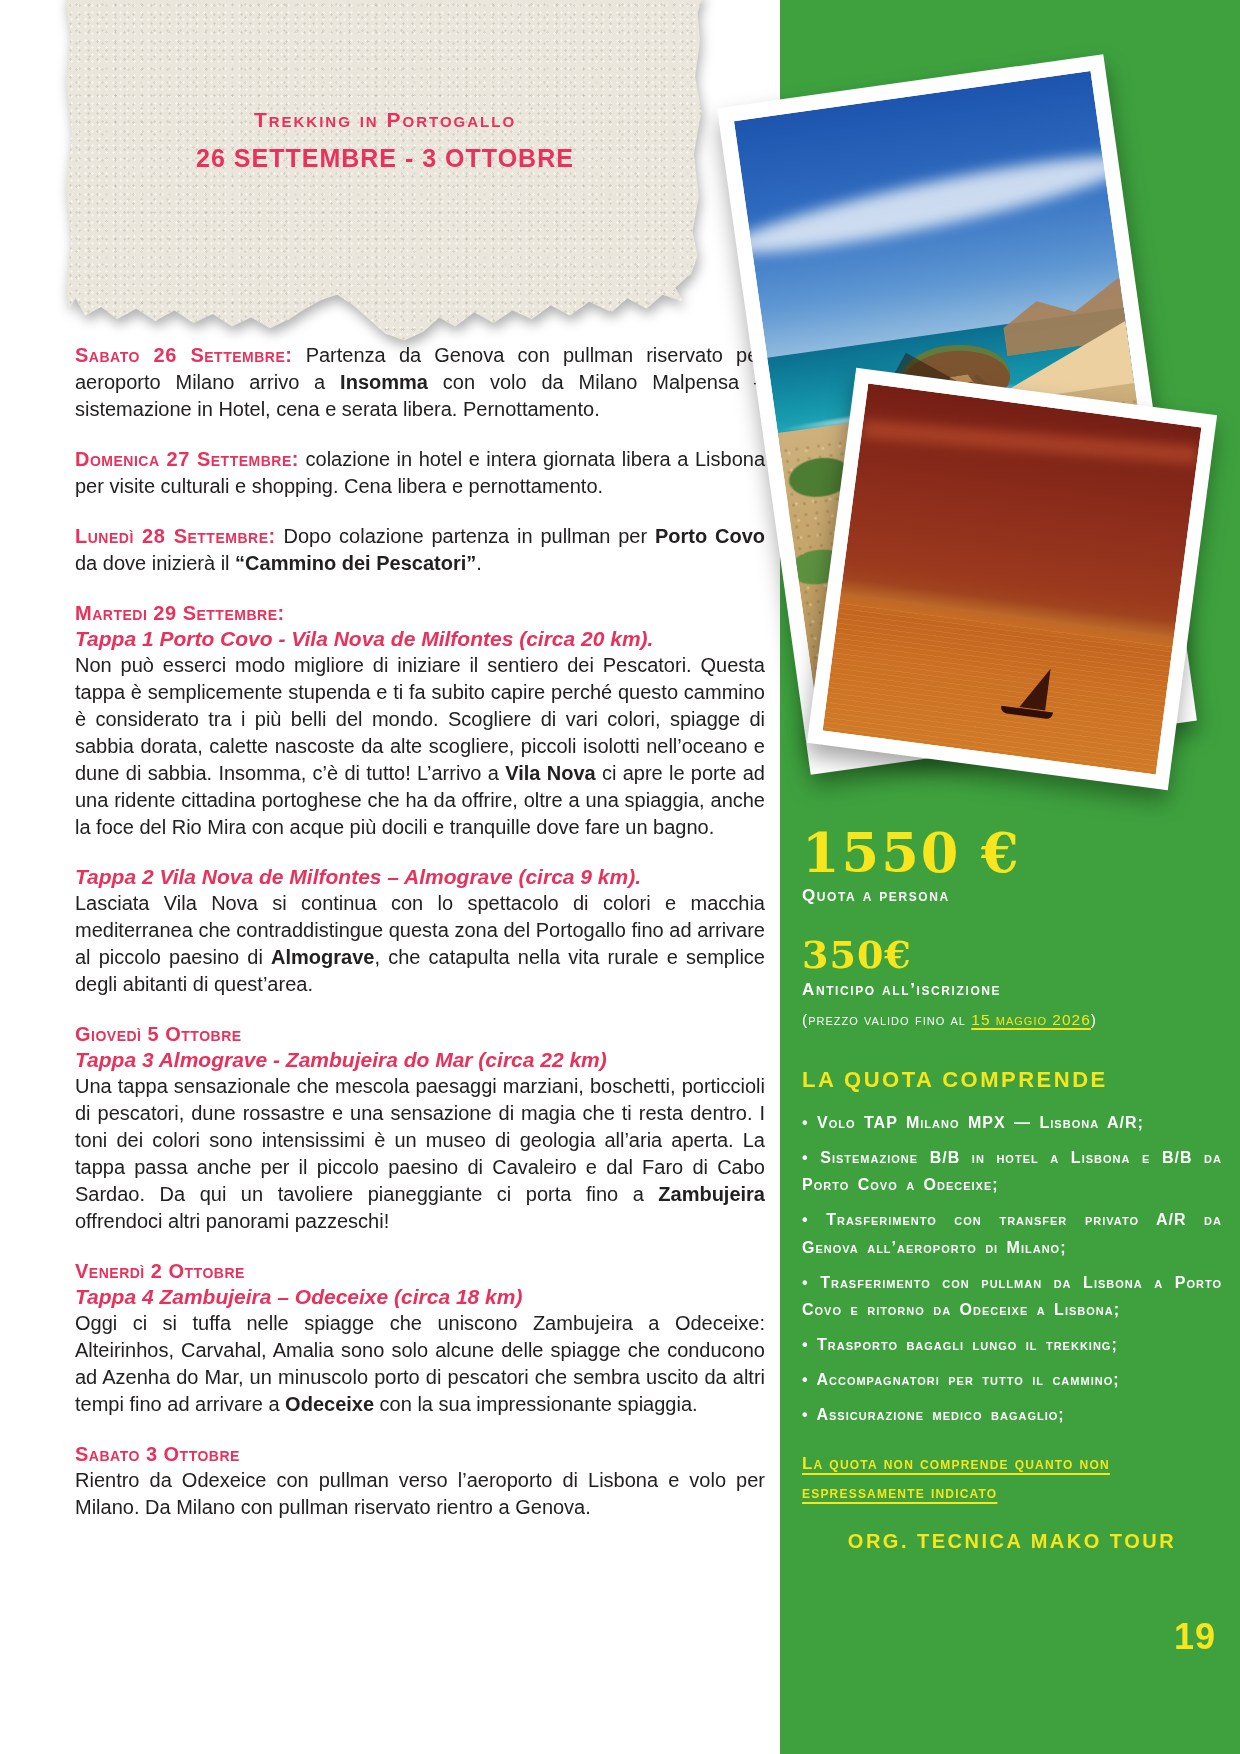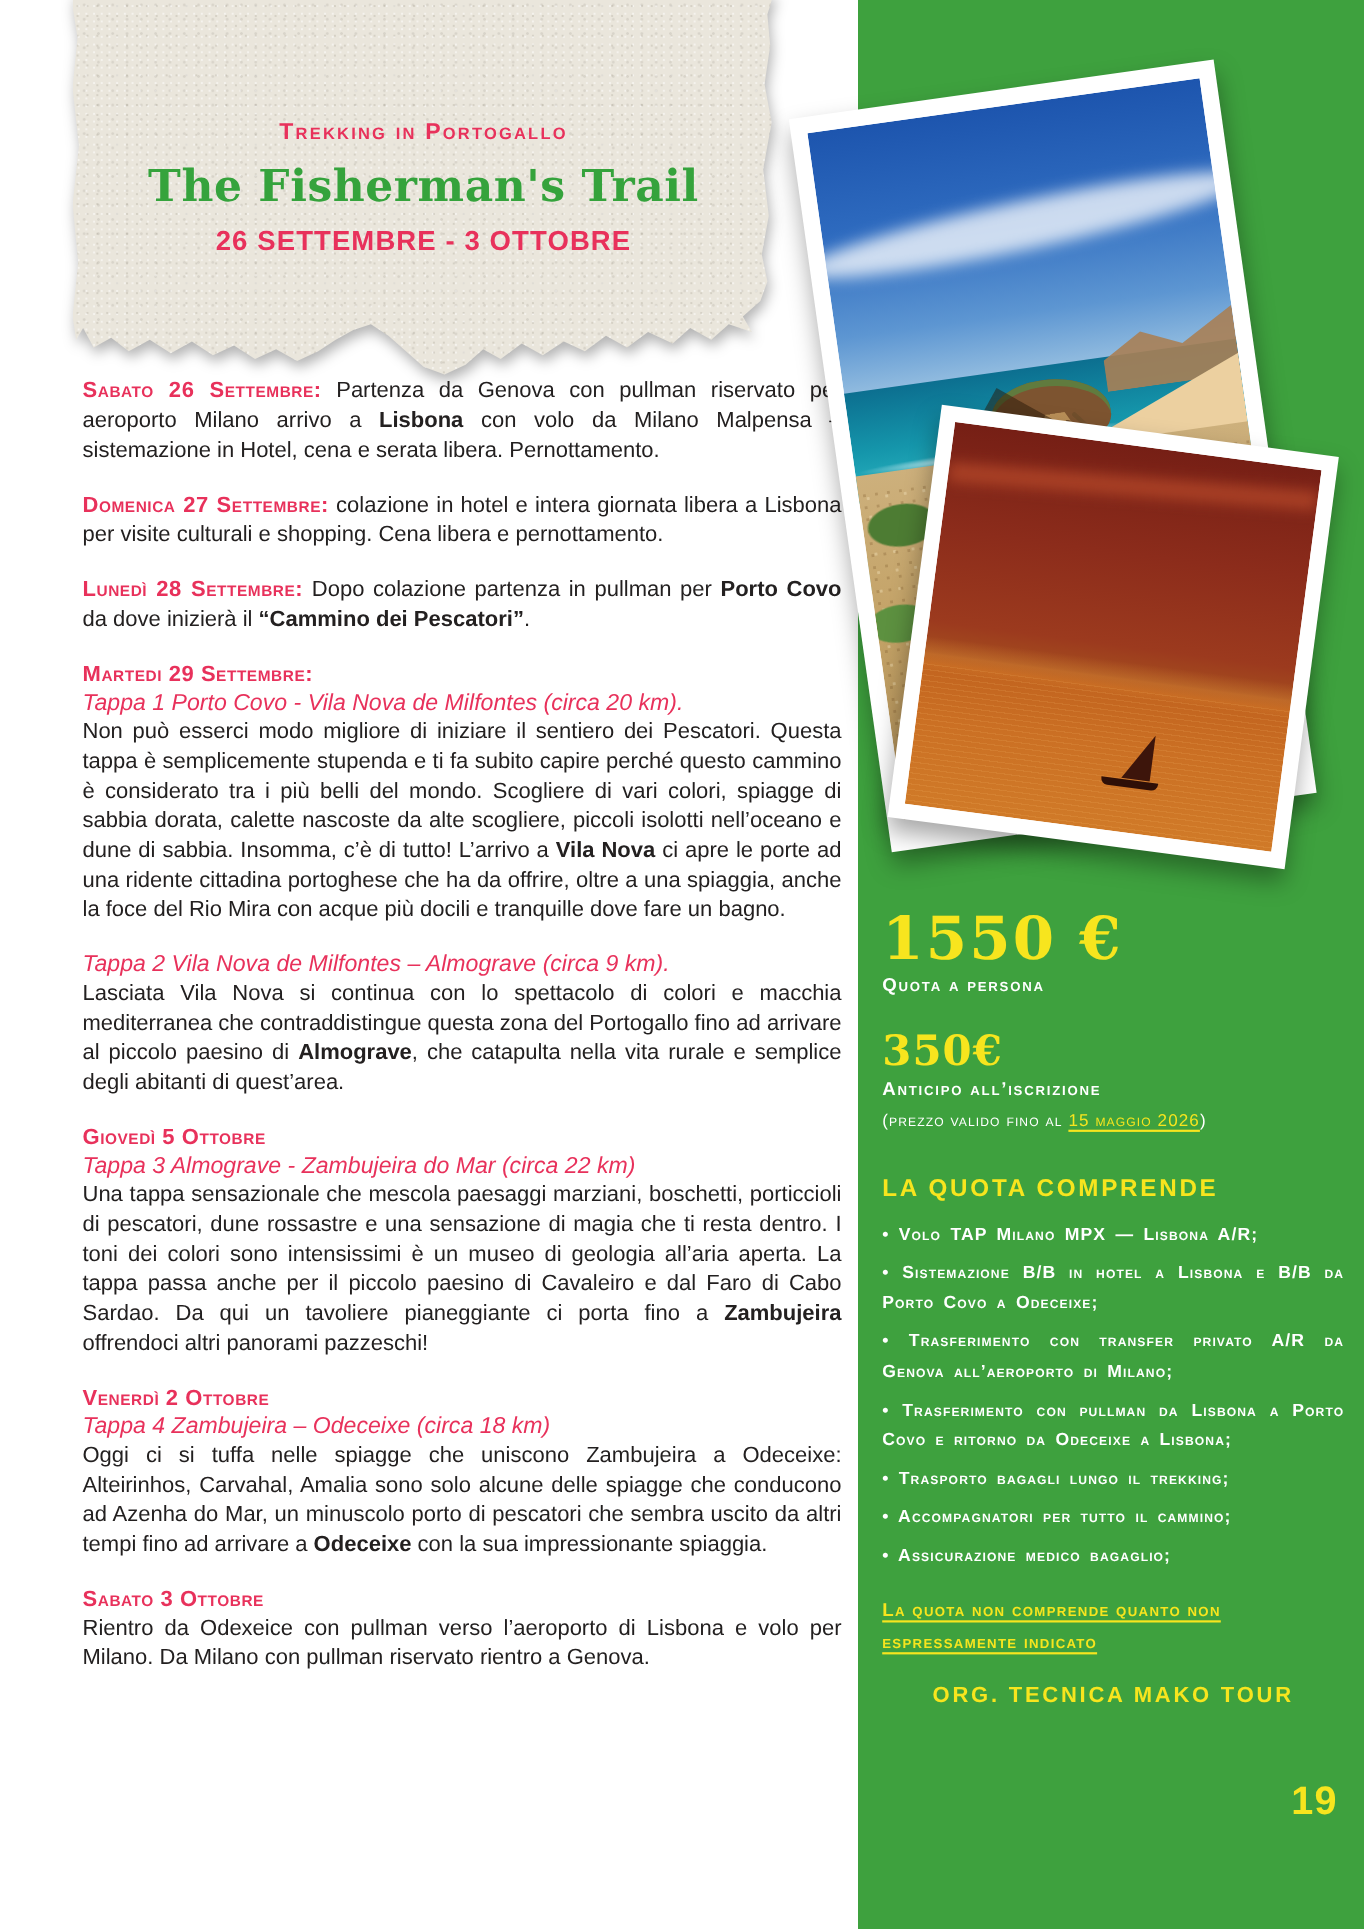--- a/index.html
+++ b/index.html
@@ -62,21 +62,21 @@
                font-weight:bold;font-size:40px;letter-spacing:.5px;}
   .trail-dates{margin-top:12px;color:var(--pink);font-weight:bold;font-size:25px;letter-spacing:1px;}
 
   
   .itinerary{position:absolute;left:75px;top:342px;width:690px;}
   .entry{margin-bottom:23px;}
   .para{font-size:20px;line-height:27px;text-align:justify;}
   .day{color:var(--pink);font-weight:bold;font-variant:small-caps;letter-spacing:.5px;}
   .day-line{color:var(--pink);font-weight:bold;font-variant:small-caps;letter-spacing:.5px;
             font-size:20px;line-height:26px;}
-  .tappa{color:var(--pink);font-weight:normal;font-style:italic;font-size:21px;line-height:26px;}
+  .tappa{color:var(--pink);font-weight:bold;font-style:italic;font-size:21px;line-height:26px;}
   .para b{font-weight:bold;}
 
   
   .photo{position:absolute;background:#fff;box-shadow:0 12px 22px rgba(0,0,0,.35);}
   .photo-img{position:relative;width:100%;height:100%;overflow:hidden;}
   .photo1{left:762px;top:78px;width:360px;height:630px;padding:15px 15px 28px;
           transform:rotate(-8deg);z-index:2;}
   .photo2{left:830px;top:390px;width:336px;height:350px;padding:14px;
           transform:rotate(7.5deg);z-index:3;}
 
@@ -216,29 +216,28 @@
         <div class="sail"></div>
         <div class="hull"></div>
       </div>
     </div>
   </div>
 
   <div class="paper-wrap">
     <div class="paper">
       <div class="paper-inner">
         <div class="kicker">Trekking in Portogallo</div>
-        <div class="trail-title">The Fisherman's Trail</div>
         <div class="trail-dates">26 SETTEMBRE - 3 OTTOBRE</div>
       </div>
     </div>
   </div>
 
   <div class="itinerary">
       <div class="entry">
-        <div class="para"><span class="day">Sabato 26 Settembre:</span> <span>Partenza da Genova con pullman riservato per aeroporto Milano arrivo a </span><b>Lisbona</b><span> con volo da Milano Malpensa – sistemazione in Hotel, cena e serata libera. Pernottamento.</span></div>
+        <div class="para"><span class="day">Sabato 26 Settembre:</span> <span>Partenza da Genova con pullman riservato per aeroporto Milano arrivo a </span><b>Insomma</b><span> con volo da Milano Malpensa – sistemazione in Hotel, cena e serata libera. Pernottamento.</span></div>
       </div>
       <div class="entry">
         <div class="para"><span class="day">Domenica 27 Settembre:</span> <span>colazione in hotel e intera giornata libera a Lisbona per visite culturali e shopping. Cena libera e pernottamento.</span></div>
       </div>
       <div class="entry">
         <div class="para"><span class="day">Lunedì 28 Settembre:</span> <span>Dopo colazione partenza in pullman per </span><b>Porto Covo</b><span> da dove inizierà il </span><b>“Cammino dei Pescatori”</b><span>.</span></div>
       </div>
       <div class="entry">
         <div class="day-line">Martedi 29 Settembre:</div>
         <div class="tappa">Tappa 1 Porto Covo - Vila Nova de Milfontes (circa 20 km).</div>

